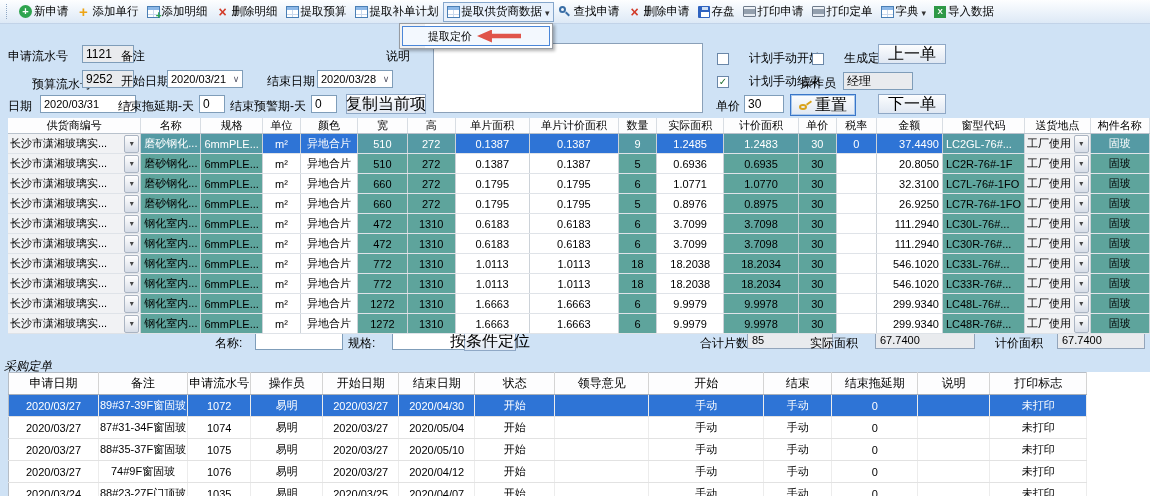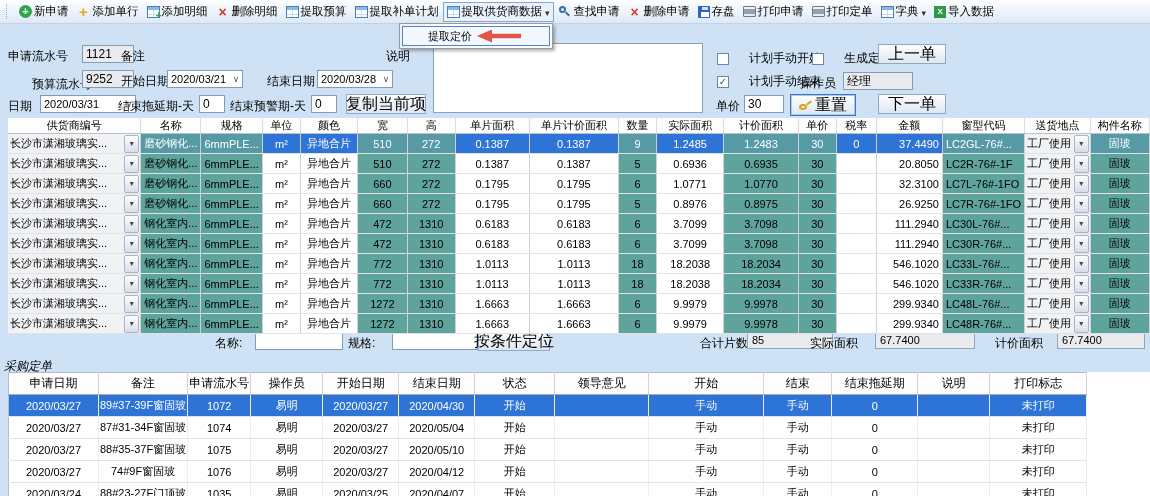--- a/index.html
+++ b/index.html
@@ -234,21 +234,21 @@
     <span>重置</span>
   </div>
   <div class="btn" style="left:878px;top:70px;width:68px;height:20px;">
     <span>下一单</span>
   </div>
 
   <div class="lbl" style="left:215px;top:311px;">名称:</div>
   <input class="inp" style="left: 255px; top: 308px; width: 88px;" value="">
   <div class="lbl" style="left:348px;top:311px;">规格:</div>
   <input class="inp" style="left: 392px; top: 308px; width: 86px;" value="">
-  <div class="btn" style="left:478px;top:307px;width:72px;height:20px;">
+  <div class="btn" style="left:464px;top:307px;width:52px;height:20px;">
     <span>按条件定位</span>
   </div>
   <div class="lbl" style="left:700px;top:311px;">合计片数</div>
   <div class="sunk" style="left:747px;top:307px;width:86px;">85</div>
   <div class="lbl" style="left:810px;top:311px;">实际面积</div>
   <div class="sunk" style="left:875px;top:307px;width:100px;">67.7400</div>
   <div class="lbl" style="left:995px;top:311px;">计价面积</div>
   <div class="sunk" style="left:1057px;top:307px;width:88px;">67.7400</div>
 
   <div class="lbl" style="left:4px;top:334px;font-style:italic;">采购定单</div>

